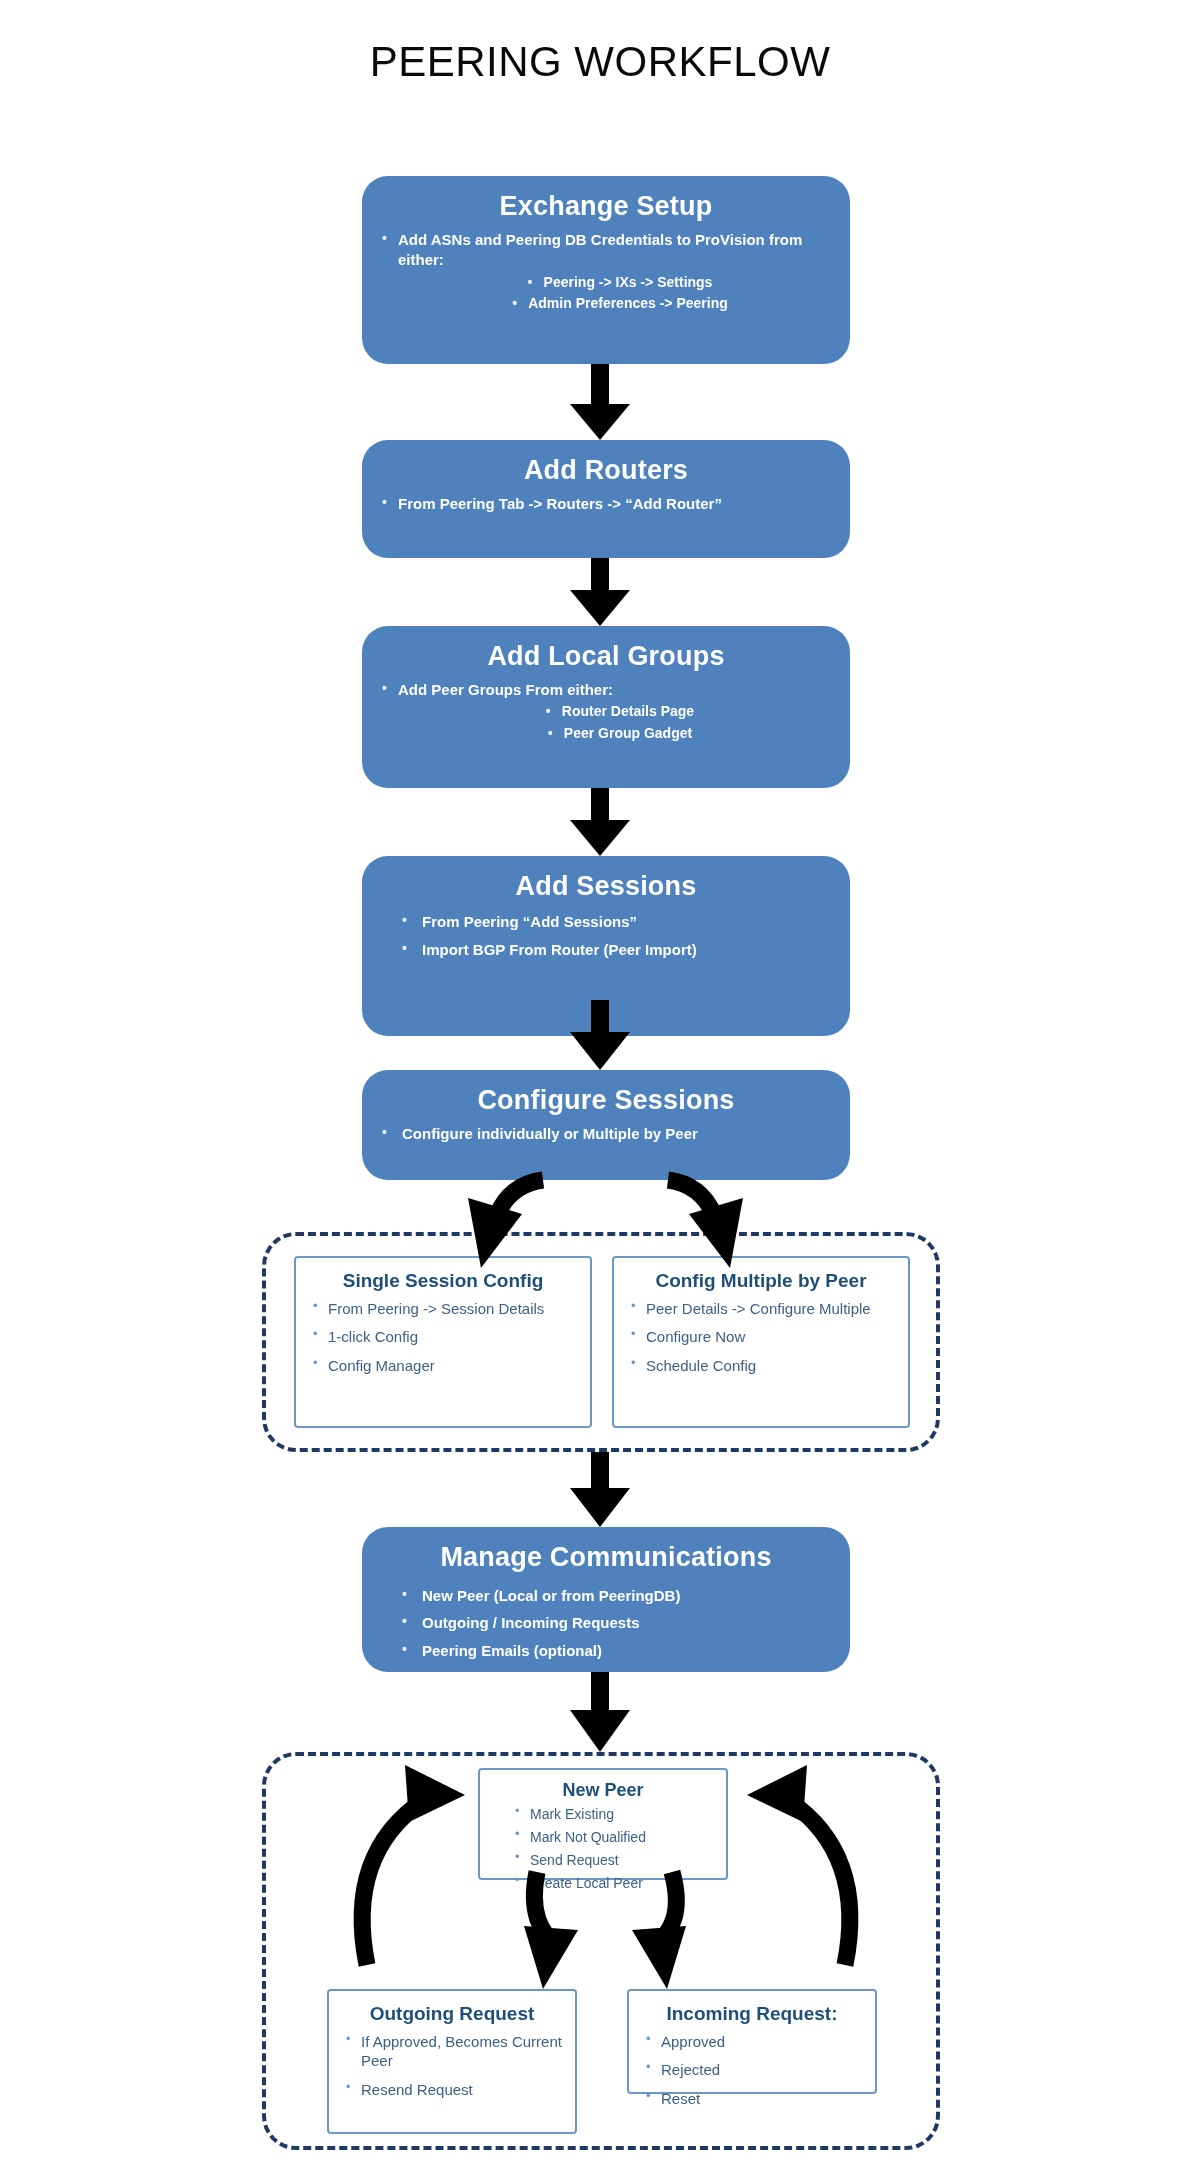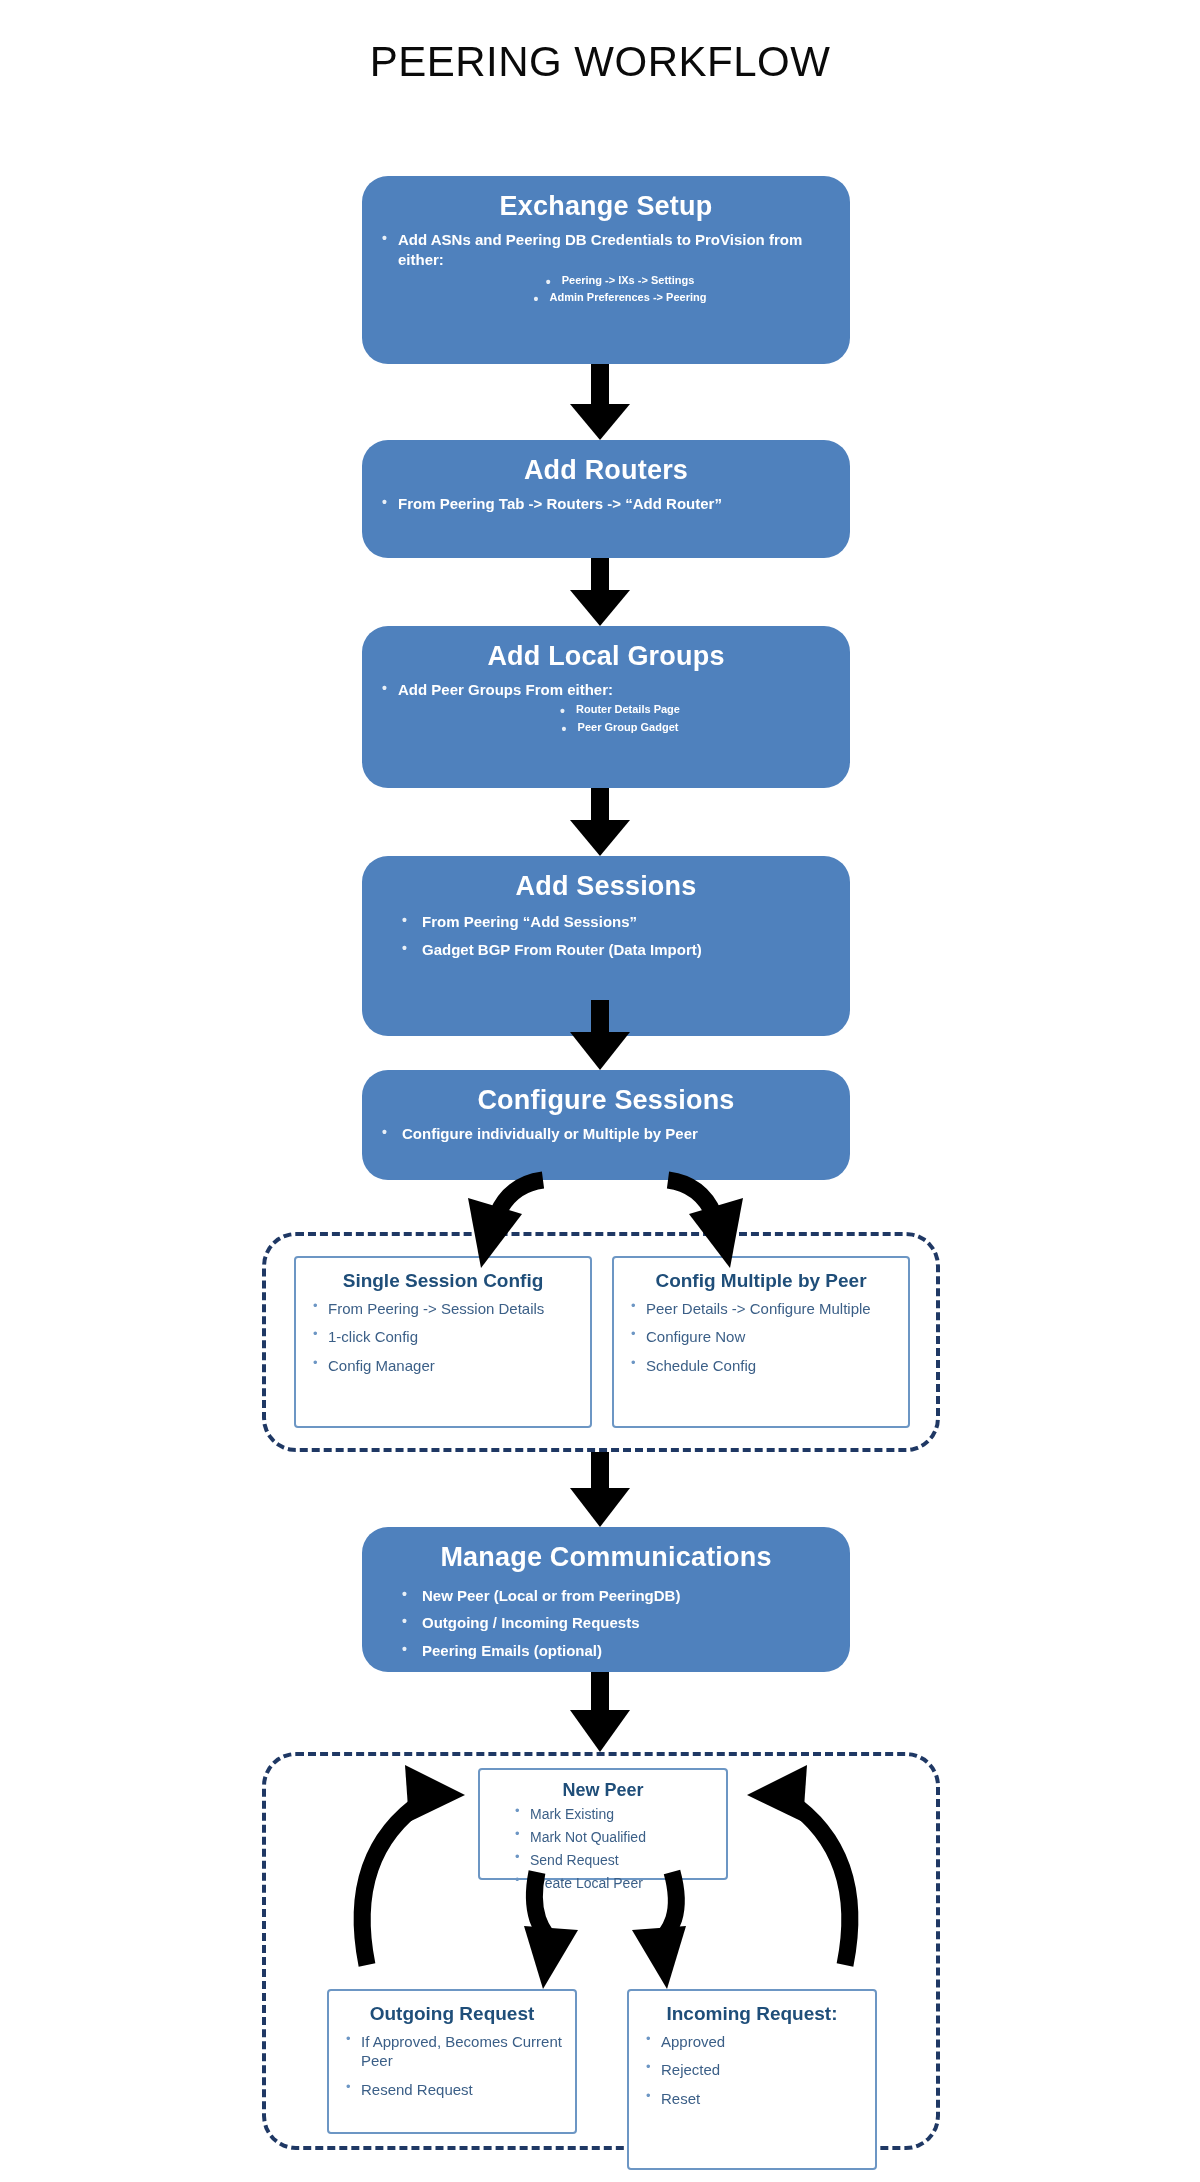--- a/index.html
+++ b/index.html
@@ -87,21 +87,21 @@
     font-size: 14px;
     color: #e8eff7;
   }
   .sub-list {
     list-style: none;
     margin: 2px 0 0 0;
     padding: 0;
   }
   .sub-list > li {
     position: relative;
-    font-size: 11px;
+    font-size: 14px;
     font-weight: bold;
     line-height: 1.4;
     margin: 2px 0;
     padding-left: 0;
     text-align: center;
     color: #ffffff;
   }
   .sub-list > li .sb {
     position: relative;
     padding-left: 22px;
@@ -276,21 +276,21 @@
     </ul>
   </div>
 
   <div class="stage" id="stage-add-sessions" style="top:856px; height:180px;">
     <div class="stage-title">Add Sessions</div>
     <ul class="stage-list bullets-left" style="margin-left:20px; margin-top:10px;">
       <li style="margin-bottom:8px;">
         <span>From  Peering “Add Sessions”</span>
       </li>
       <li>
-        <span>Gadget BGP From Router (Data Import)</span>
+        <span>Import BGP From Router (Peer Import)</span>
       </li>
     </ul>
   </div>
 
   <div class="stage" id="stage-configure-sessions" style="top:1070px; height:110px;">
     <div class="stage-title">Configure Sessions</div>
     <ul class="stage-list">
       <li style="text-align:left; padding-left:26px;">
         <span>Configure individually or Multiple by Peer</span>
       </li>
@@ -339,21 +339,21 @@
   </div>
 
   <div class="subbox" id="outgoing-request-box" style="left:327px; top:1989px; width:250px; height:145px;">
     <div class="subbox-title">Outgoing Request</div>
     <ul class="subbox-list">
       <li>If Approved, Becomes Current Peer</li>
       <li>Resend Request</li>
     </ul>
   </div>
 
-  <div class="subbox" id="incoming-request-box" style="left:627px; top:1989px; width:250px; height:181px;">
+  <div class="subbox" id="incoming-request-box" style="left:627px; top:1989px; width:250px; height:105px;">
     <div class="subbox-title">Incoming Request:</div>
     <ul class="subbox-list">
       <li>Approved</li>
       <li>Rejected</li>
       <li>Reset</li>
     </ul>
   </div>
 
 </div>
 

